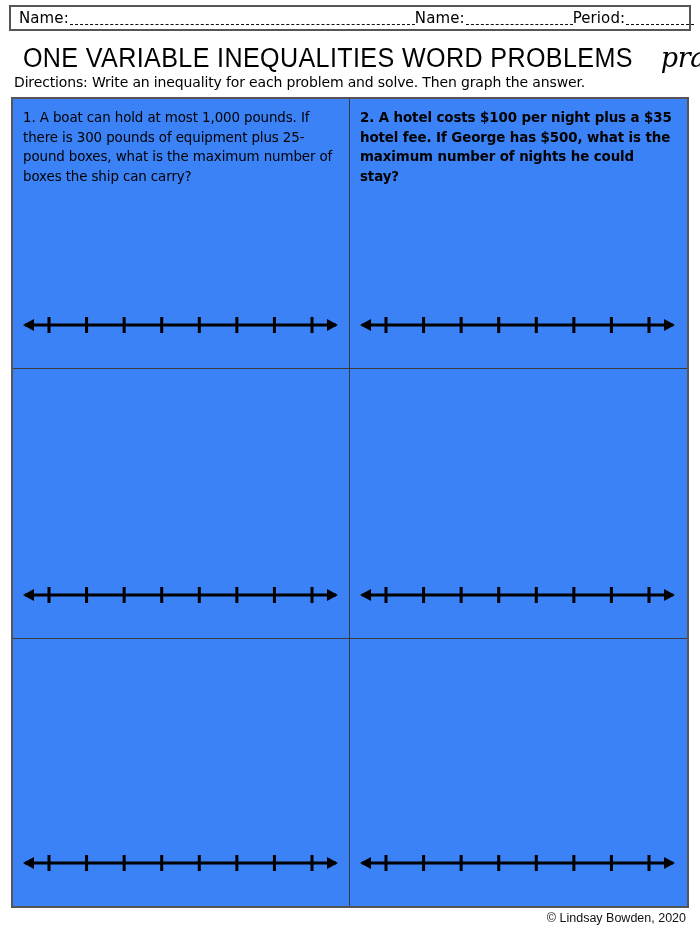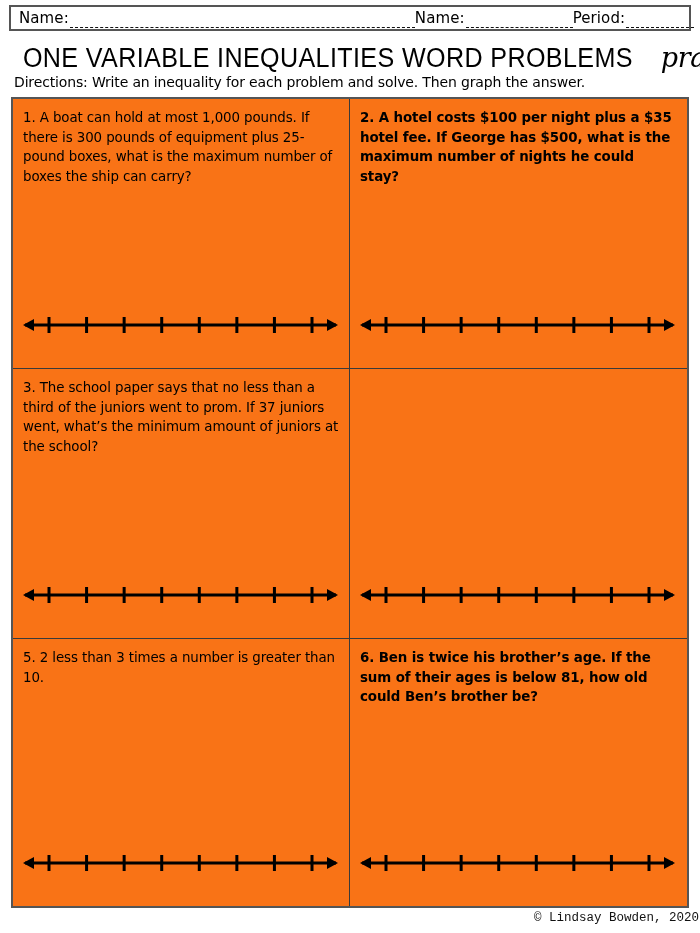--- a/index.html
+++ b/index.html
@@ -22,21 +22,21 @@
     left: 9px;
     top: 5px;
     width: 682px;
     height: 26px;
     border: 2px solid #555;
     box-sizing: border-box;
     background: #fff;
   }
   .header-inner {
     display: flex;
-    align-items: flex-end;
+    align-items: center;
     height: 100%;
     padding: 0 6px 0 8px;
     box-sizing: border-box;
     font-size: 15.5px;
     letter-spacing: .1px;
     white-space: nowrap;
   }
   .hdr-label {
     font-family: "DejaVu Sans", sans-serif;
     font-size: 15px;
@@ -95,21 +95,21 @@
     position: absolute;
     left: 11px;
     top: 97px;
     width: 678px;
     height: 811px;
     border: 2px solid #555;
     box-sizing: border-box;
     display: grid;
     grid-template-columns: 1fr 1fr;
     grid-template-rows: 270px 270px 1fr;
-    background: #f97316;
+    background: #3b82f6;
   }
   .cell {
     position: relative;
     box-sizing: border-box;
     border-right: 1.4px solid #3a3a3a;
     border-bottom: 1.4px solid #3a3a3a;
     padding: 9px 10px 0 10px;
     overflow: hidden;
   }
   .cell.col-right { border-right: none; font-weight: bold; }
@@ -129,23 +129,23 @@
     left: 10px;
     bottom: 30px;
     width: 315px;
     height: 26px;
   }
   .numline svg { display: block; }
 
   
   .footer {
     position: absolute;
-    right: 1px;
+    right: 14px;
     top: 911px;
-    font-family: Liberation Mono, monospace;
+    font-family: Liberation Sans, sans-serif;
     font-size: 12.5px;
     color: #111;
   }
 </style>
 </head>
 <body>
 
 <div class="header-bar">
   <div class="header-inner">
     <span class="hdr-label">Name:</span>
@@ -197,21 +197,20 @@
           <line x1="138.71428571428572" y1="5" x2="138.71428571428572" y2="21" stroke="#000000" stroke-width="3"></line>
           <line x1="176.28571428571428" y1="5" x2="176.28571428571428" y2="21" stroke="#000000" stroke-width="3"></line>
           <line x1="213.85714285714283" y1="5" x2="213.85714285714283" y2="21" stroke="#000000" stroke-width="3"></line>
           <line x1="251.42857142857142" y1="5" x2="251.42857142857142" y2="21" stroke="#000000" stroke-width="3"></line>
           <line x1="289" y1="5" x2="289" y2="21" stroke="#000000" stroke-width="3"></line>
         </svg>
       </div>
   </div>
 
   <div class="cell">
-    <div class="q-text">3. The school paper says that no less than a third of the juniors went to prom. If 37 juniors went, what’s the minimum amount of juniors at the school?</div>
     <div class="numline">
         <svg width="315" height="26" viewBox="0 0 315 26">
           <line x1="2" y1="13" x2="313" y2="13" stroke="#000000" stroke-width="3"></line>
           <polygon points="0,13 11,7 11,19" fill="#000000"></polygon>
           <polygon points="315,13 304,7 304,19" fill="#000000"></polygon>
           <line x1="26" y1="5" x2="26" y2="21" stroke="#000000" stroke-width="3"></line>
           <line x1="63.57142857142857" y1="5" x2="63.57142857142857" y2="21" stroke="#000000" stroke-width="3"></line>
           <line x1="101.14285714285714" y1="5" x2="101.14285714285714" y2="21" stroke="#000000" stroke-width="3"></line>
           <line x1="138.71428571428572" y1="5" x2="138.71428571428572" y2="21" stroke="#000000" stroke-width="3"></line>
           <line x1="176.28571428571428" y1="5" x2="176.28571428571428" y2="21" stroke="#000000" stroke-width="3"></line>
@@ -234,40 +233,38 @@
           <line x1="138.71428571428572" y1="5" x2="138.71428571428572" y2="21" stroke="#000000" stroke-width="3"></line>
           <line x1="176.28571428571428" y1="5" x2="176.28571428571428" y2="21" stroke="#000000" stroke-width="3"></line>
           <line x1="213.85714285714283" y1="5" x2="213.85714285714283" y2="21" stroke="#000000" stroke-width="3"></line>
           <line x1="251.42857142857142" y1="5" x2="251.42857142857142" y2="21" stroke="#000000" stroke-width="3"></line>
           <line x1="289" y1="5" x2="289" y2="21" stroke="#000000" stroke-width="3"></line>
         </svg>
       </div>
   </div>
 
   <div class="cell row-last">
-    <div class="q-text">5. 2 less than 3 times a number is greater than 10.</div>
     <div class="numline">
         <svg width="315" height="26" viewBox="0 0 315 26">
           <line x1="2" y1="13" x2="313" y2="13" stroke="#000000" stroke-width="3"></line>
           <polygon points="0,13 11,7 11,19" fill="#000000"></polygon>
           <polygon points="315,13 304,7 304,19" fill="#000000"></polygon>
           <line x1="26" y1="5" x2="26" y2="21" stroke="#000000" stroke-width="3"></line>
           <line x1="63.57142857142857" y1="5" x2="63.57142857142857" y2="21" stroke="#000000" stroke-width="3"></line>
           <line x1="101.14285714285714" y1="5" x2="101.14285714285714" y2="21" stroke="#000000" stroke-width="3"></line>
           <line x1="138.71428571428572" y1="5" x2="138.71428571428572" y2="21" stroke="#000000" stroke-width="3"></line>
           <line x1="176.28571428571428" y1="5" x2="176.28571428571428" y2="21" stroke="#000000" stroke-width="3"></line>
           <line x1="213.85714285714283" y1="5" x2="213.85714285714283" y2="21" stroke="#000000" stroke-width="3"></line>
           <line x1="251.42857142857142" y1="5" x2="251.42857142857142" y2="21" stroke="#000000" stroke-width="3"></line>
           <line x1="289" y1="5" x2="289" y2="21" stroke="#000000" stroke-width="3"></line>
         </svg>
       </div>
   </div>
 
   <div class="cell col-right row-last">
-    <div class="q-text">6. Ben is twice his brother’s age. If the sum of their ages is below 81, how old could Ben’s brother be?</div>
     <div class="numline">
         <svg width="315" height="26" viewBox="0 0 315 26">
           <line x1="2" y1="13" x2="313" y2="13" stroke="#000000" stroke-width="3"></line>
           <polygon points="0,13 11,7 11,19" fill="#000000"></polygon>
           <polygon points="315,13 304,7 304,19" fill="#000000"></polygon>
           <line x1="26" y1="5" x2="26" y2="21" stroke="#000000" stroke-width="3"></line>
           <line x1="63.57142857142857" y1="5" x2="63.57142857142857" y2="21" stroke="#000000" stroke-width="3"></line>
           <line x1="101.14285714285714" y1="5" x2="101.14285714285714" y2="21" stroke="#000000" stroke-width="3"></line>
           <line x1="138.71428571428572" y1="5" x2="138.71428571428572" y2="21" stroke="#000000" stroke-width="3"></line>
           <line x1="176.28571428571428" y1="5" x2="176.28571428571428" y2="21" stroke="#000000" stroke-width="3"></line>

